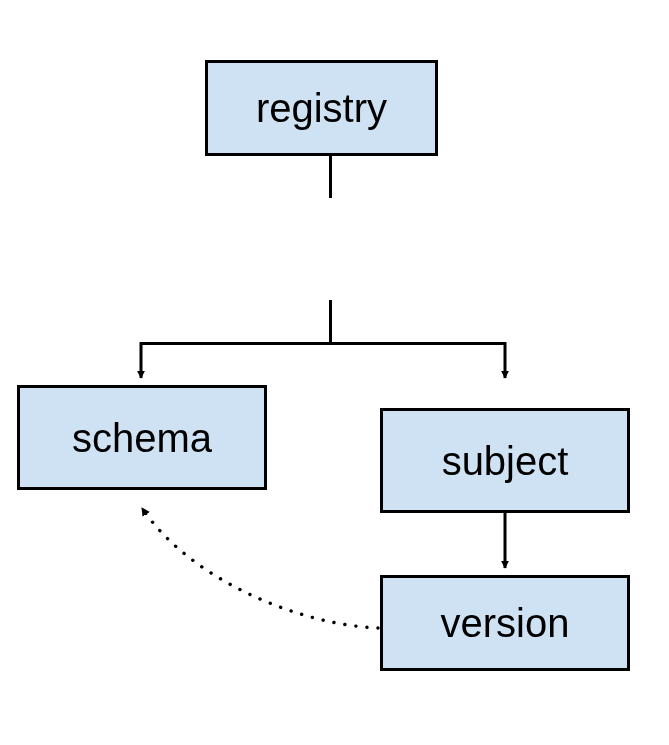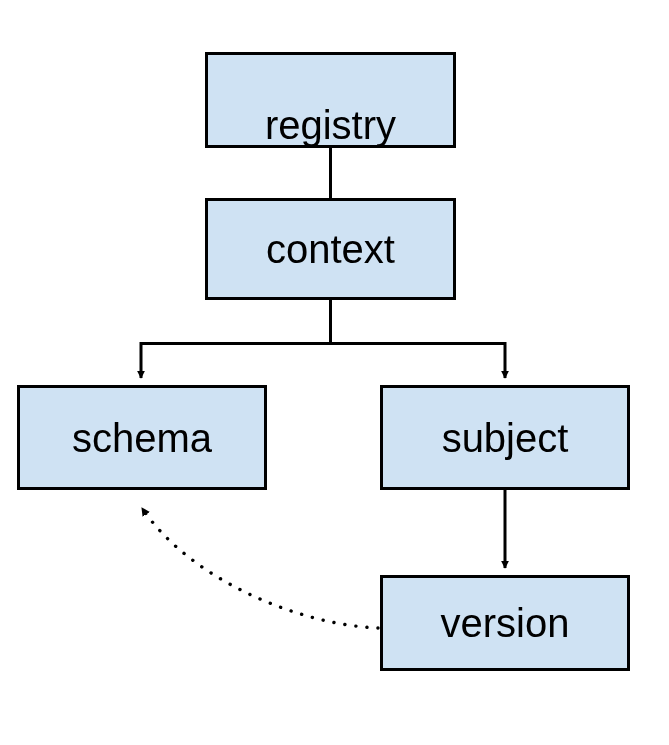--- a/index.html
+++ b/index.html
@@ -38,24 +38,24 @@
   .node-label {
     font-family: "Liberation Sans", sans-serif;
     font-size: 40px;
     line-height: 1;
     color: #000000;
     letter-spacing: 0px;
     white-space: nowrap;
     user-select: none;
   }
   
-  #node-registry { left: 205px; top: 52px;  width: 251px; height: 96px; align-items: flex-end;  }
+  #node-registry { left: 205px; top: 60px;  width: 233px; height: 96px;  }
   #node-context  { left: 205px; top: 198px; width: 251px; height: 102px; }
   #node-schema   { left: 17px;  top: 385px; width: 250px; height: 105px; }
-  #node-subject  { left: 380px; top: 385px; width: 250px; height: 105px; }
+  #node-subject  { left: 380px; top: 408px; width: 250px; height: 105px; }
   #node-version  { left: 380px; top: 575px; width: 250px; height: 96px; }
 </style>
 </head>
 <body>
 
 <div id="diagram-canvas">
 
   <svg id="edge-layer" viewBox="0 0 669 745" width="669" height="745" xmlns="http://www.w3.org/2000/svg">
     <defs>
       <marker id="arrow-solid" markerWidth="10" markerHeight="10" refX="7.2" refY="4" orient="auto" markerUnits="userSpaceOnUse">
@@ -74,23 +74,20 @@
 
     <path d="M 505 490 L 505 568" fill="none" stroke="#000000" stroke-width="3" marker-end="url(#arrow-solid)"></path>
 
     <path d="M 378 628 C 300 625, 190 580, 142 508" fill="none" stroke="#000000" stroke-width="3.4" stroke-linecap="round" stroke-dasharray="0.1 11" marker-end="url(#arrow-dotted)"></path>
   </svg>
 
   <div class="node" id="node-registry">
     <span class="node-label">registry</span>
   </div>
 
-  <div class="node" id="node-context">
-    <span class="node-label">context</span>
-  </div>
 
   <div class="node" id="node-schema">
     <span class="node-label">schema</span>
   </div>
 
   <div class="node" id="node-subject">
     <span class="node-label">subject</span>
   </div>
 
   <div class="node" id="node-version">

